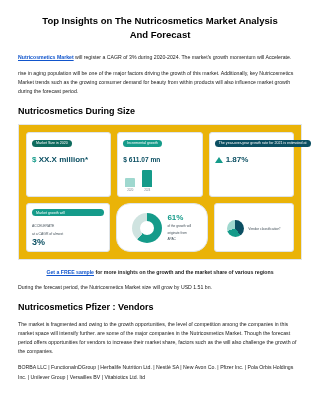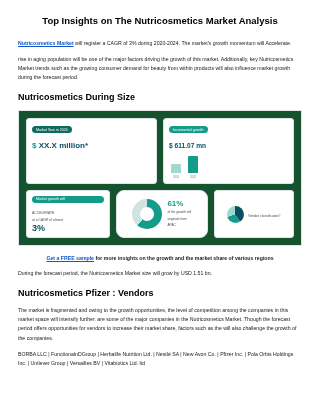--- a/index.html
+++ b/index.html
@@ -38,21 +38,21 @@
   }
   h2.section {
     font-size: 9px;
     font-weight: bold;
     color: #000;
     margin: 10px 0 8px 0;
   }
   
   .info {
     width: 100%;
-    background: #14532d;
+    background: #eab308;
     border: 1px solid #e2e6ea;
     padding: 7px;
     margin: 2px 0 9px 0;
   }
   .info-row {
     display: flex;
     gap: 6px;
     margin-bottom: 6px;
   }
   .info-row:last-child { margin-bottom: 0; }
@@ -140,21 +140,21 @@
   }
   .accel-card { display: flex; flex-direction: column; }
   .donut-wrap {
     flex: 1.15;
     display: flex;
     align-items: center;
     justify-content: center;
     gap: 5px;
     background: #ffffff;
     border: 1px solid #dfe4e8;
-    border-radius: 8px;
+    border-radius: 14px;
     padding: 4px;
     min-width: 0;
   }
   .donut {
     width: 30px; height: 30px;
     border-radius: 50%;
     background: conic-gradient(#159b8a 0 61%, #cfe3e0 61% 100%);
     position: relative;
     flex: none;
   }
@@ -205,20 +205,21 @@
     margin: 0;
   }
 </style>
 </head>
 <body>
 
 <div class="page">
 
   <div class="doc-title">
     <span>Top Insights on The Nutricosmetics Market Analysis</span><br>
+    <span>And Forecast</span>
   </div>
 
   <p class="para">
     <a class="link" href="#">Nutricosmetics Market</a><span> will register a CAGR of 3% during 2020-2024. The market's growth momentum will Accelerate.</span>
   </p>
 
   <p class="para">rise in aging population will be one of the major factors driving the growth of this market. Additionally, key Nutricosmetics Market trends such as the growing consumer demand for beauty from within products will also influence market growth during the forecast period.</p>
 
   <h2 class="section">Nutricosmetics During Size</h2>
 
@@ -240,20 +241,26 @@
         <div class="bars">
           <div class="bar b1"></div>
           <div class="bar b2"></div>
         </div>
         <div class="bar-labels">
           <span>2020</span>
           <span>2024</span>
         </div>
       </div>
 
+      <div class="card">
+        <div class="card-label dark">The year-over-year growth rate for 2021 is estimated at</div>
+        <div class="big-val">
+          <span class="arrow-up"></span><span>1.87%</span>
+        </div>
+      </div>
 
     </div>
 
     <div class="info-row">
 
       <div class="card accel-card">
         <div class="card-label teal">Market growth will</div>
         <div class="sub-txt">ACCELERATE</div>
         <div class="sub-txt">at a CAGR of almost</div>
         <div class="pct-big">3%</div>

